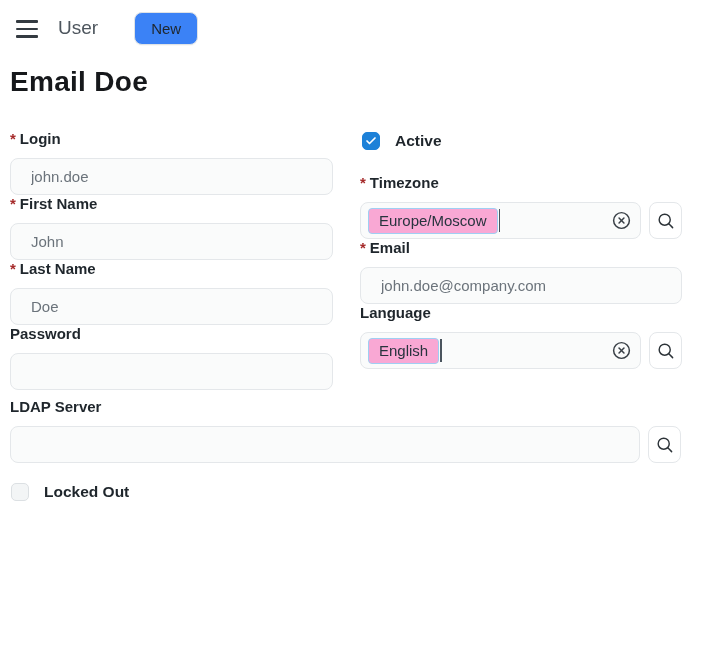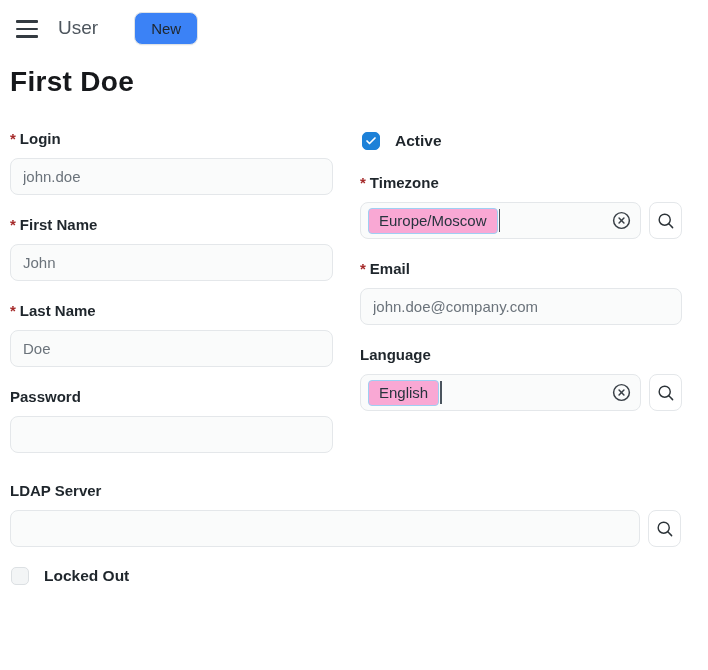--- a/index.html
+++ b/index.html
@@ -17,25 +17,25 @@
              padding:7px 16px; font-size:15px; color:#1f262c; cursor:pointer;
              font-family:inherit; box-shadow:0 .5px 1px rgba(0,0,0,.03); }
 
   h1.page-title { font-size:28px; font-weight:700; color:#16181b; letter-spacing:.3px; margin:8px 0 32px 0; }
 
   
   .columns { display:flex; gap:27px; }
   .col-left  { width:323px; }
   .col-right { width:322px; }
 
-  .field { margin-bottom:21px; }
+  .field { }
   .field-label { display:block; font-size:15px; font-weight:600; color:#1f262c; margin-bottom:11px; }
   .req { color:#a52a2a; font-weight:600; margin-right:4px; }
   .input { width:100%; height:37px; border:1px solid #e4e7ea; border-radius:8px;
-           background:#fafbfb; padding:0 12px; font-size:15px; color:#6b737b;
+           background:#fafbfb; padding:0 20px; font-size:15px; color:#6b737b;
            font-family:inherit; outline:none; }
 
   
   .check-row { display:flex; align-items:flex-start; gap:15px; cursor:pointer; }
   .check-row.active-row { margin:2px 0 24px 2px; }
   .check-row.locked-row { margin:20px 0 0 1px; }
   .checkbox { width:18px; height:18px; border-radius:5px; display:inline-flex;
               align-items:center; justify-content:center; flex:0 0 auto; }
   .checkbox.checked { background:#1d81d8; border:1px solid #1d81d8; }
   .checkbox.unchecked { background:#f3f5f6; border:1px solid #dcе0e3; border:1px solid #dce0e3; }
@@ -75,21 +75,21 @@
   <header class="topbar">
     <button class="hamburger" aria-label="menu">
       <span class="bar"></span>
       <span class="bar"></span>
       <span class="bar"></span>
     </button>
     <span class="app-title">User</span>
     <button class="new-btn">New</button>
   </header>
 
-  <h1 class="page-title">First Doe</h1>
+  <h1 class="page-title">Email Doe</h1>
 
   <div class="columns">
 
     <div class="col-left">
 
       <div class="field">
         <label class="field-label"><span class="req">*</span><span>Login</span></label>
         <input class="input" type="text" value="john.doe" style="">
       </div>
 

